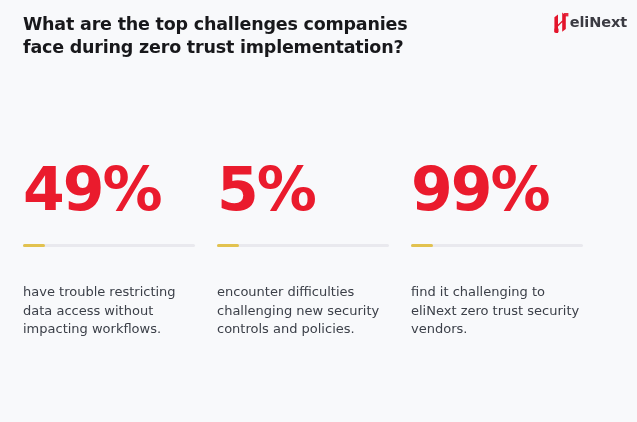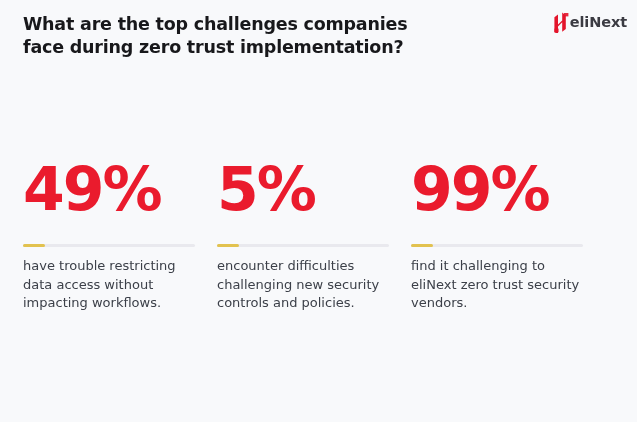--- a/index.html
+++ b/index.html
@@ -106,21 +106,21 @@
     position: absolute;
     left: 0;
     top: 0;
     width: 22px;
     height: 3px;
     background: #e2c24f;
     border-radius: 2px;
   }
 
   .stat-desc {
-    margin-top: 10px;
+    margin-top: 36px;
     font-size: 13px;
     line-height: 18.5px;
     color: #3c4049;
     font-family: "DejaVu Sans", sans-serif;
     width: 172px;
   }
 </style>
 </head>
 <body>
 

